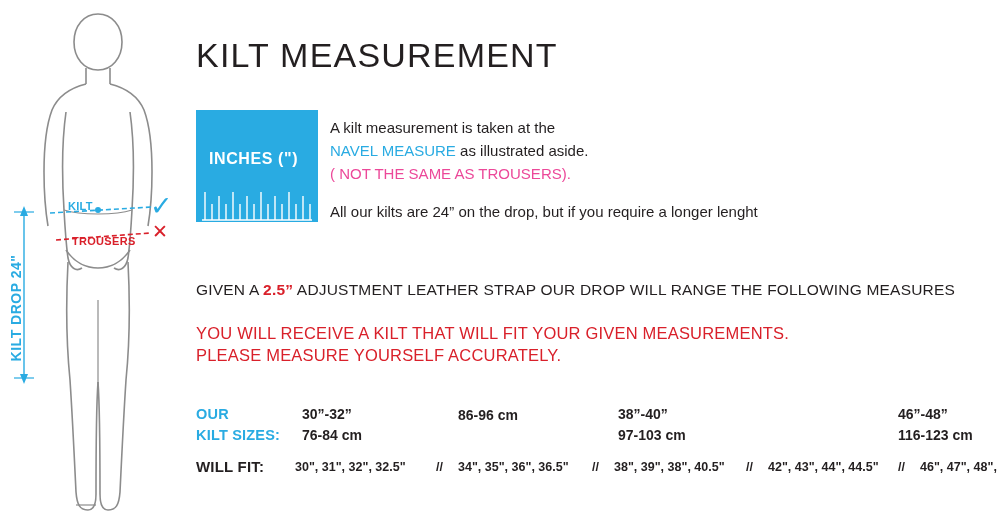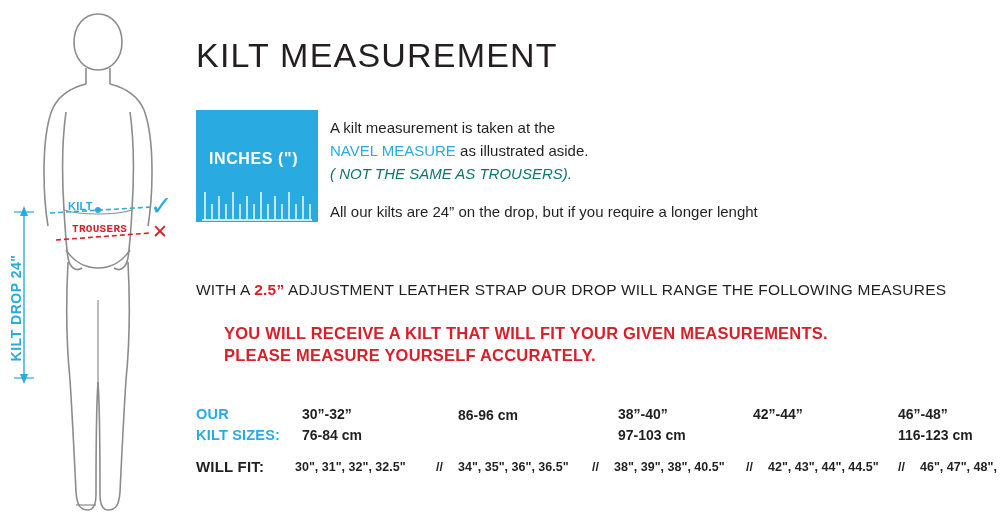--- a/index.html
+++ b/index.html
@@ -23,21 +23,21 @@
   #figure-svg { position: absolute; left: 0; top: 0; }
 
   .fig-label {
     position: absolute;
     font-size: 11px;
     font-weight: bold;
     letter-spacing: .3px;
     white-space: nowrap;
   }
   #label-kilt { left: 68px; top: 200px; color: #29ABE2; }
-  #label-trousers { left: 72px; top: 223px; color: #d9202a; font-family: Liberation Mono, monospace; }
+  #label-trousers { left: 72px; top: 235px; color: #d9202a; }
   #label-kiltdrop {
     left: -37px; top: 300px;
     color: #29ABE2;
     font-size: 14px;
     transform: rotate(-90deg);
     transform-origin: center center;
     letter-spacing: .5px;
   }
   #check-mark {
     position: absolute; left: 150px; top: 192px;
@@ -81,21 +81,21 @@
   
   #intro-block {
     position: absolute;
     left: 330px; top: 116px;
     width: 600px;
     font-size: 15px;
     line-height: 23px;
     color: #231f20;
   }
   #intro-block .blue { color: #29ABE2; }
-  #intro-block .red { color: #0f766e; font-style: italic; }
+  #intro-block .red { color: #ec4899; }
   #intro-p2 {
     position: absolute;
     left: 330px; top: 200px;
     width: 620px;
     font-size: 15px;
     line-height: 23px;
     color: #231f20;
   }
 
   
@@ -107,24 +107,23 @@
     color: #231f20;
   }
   #strap-line .bold-red { color: #d9202a; font-weight: bold; }
 
   
   #warning-block {
     position: absolute;
     left: 196px; top: 322px;
     color: #d9202a;
     font-size: 16.5px;
-    font-weight: bold;
+    font-weight: normal;
     line-height: 22px;
     letter-spacing: .2px;
-    margin-left: 28px;
   }
 
   
   #sizes-area {
     position: absolute;
     left: 196px; top: 400px;
     width: 790px;
   }
   #our-kilt-sizes {
     position: absolute;
@@ -261,21 +260,21 @@
     <span class="blue">NAVEL MEASURE</span><span> as illustrated aside.</span>
   </div>
   <div class="red">( NOT THE SAME AS TROUSERS).</div>
 </div>
 
 <div id="intro-p2">
   <div>All our kilts are 24” on the drop, but if you require a longer lenght</div>
 </div>
 
 <div id="strap-line">
-  <span>WITH A </span><span class="bold-red">2.5”</span><span> ADJUSTMENT LEATHER STRAP OUR DROP WILL RANGE THE FOLLOWING MEASURES</span>
+  <span>GIVEN A </span><span class="bold-red">2.5”</span><span> ADJUSTMENT LEATHER STRAP OUR DROP WILL RANGE THE FOLLOWING MEASURES</span>
 </div>
 
 <div id="warning-block">
   <div>YOU WILL RECEIVE A KILT THAT WILL FIT YOUR GIVEN MEASUREMENTS.</div>
   <div>PLEASE MEASURE YOURSELF ACCURATELY.</div>
 </div>
 
 <div id="sizes-area">
   <div id="our-kilt-sizes">
     <span>OUR</span><br>
@@ -287,21 +286,20 @@
     <span class="cm">76-84 cm</span>
   </div>
   <div class="size-col" style="left:262px; top:4px; width:120px;">
     <span class="cm">86-96 cm</span>
   </div>
   <div class="size-col" style="left:422px; top:4px; width:120px;">
     <span class="inches">38”-40”</span>
     <span class="cm">97-103 cm</span>
   </div>
   <div class="size-col" style="left:557px; top:4px; width:140px;">
-    <span class="inches">42”-44”</span>
   </div>
   <div class="size-col" style="left:702px; top:4px; width:140px;">
     <span class="inches">46”-48”</span>
     <span class="cm">116-123 cm</span>
   </div>
 
   <div id="will-fit-row">
     <span id="will-fit-label">WILL FIT:</span>
 
     <span class="fit-group" style="left:99px;">30", 31", 32", 32.5"</span>

